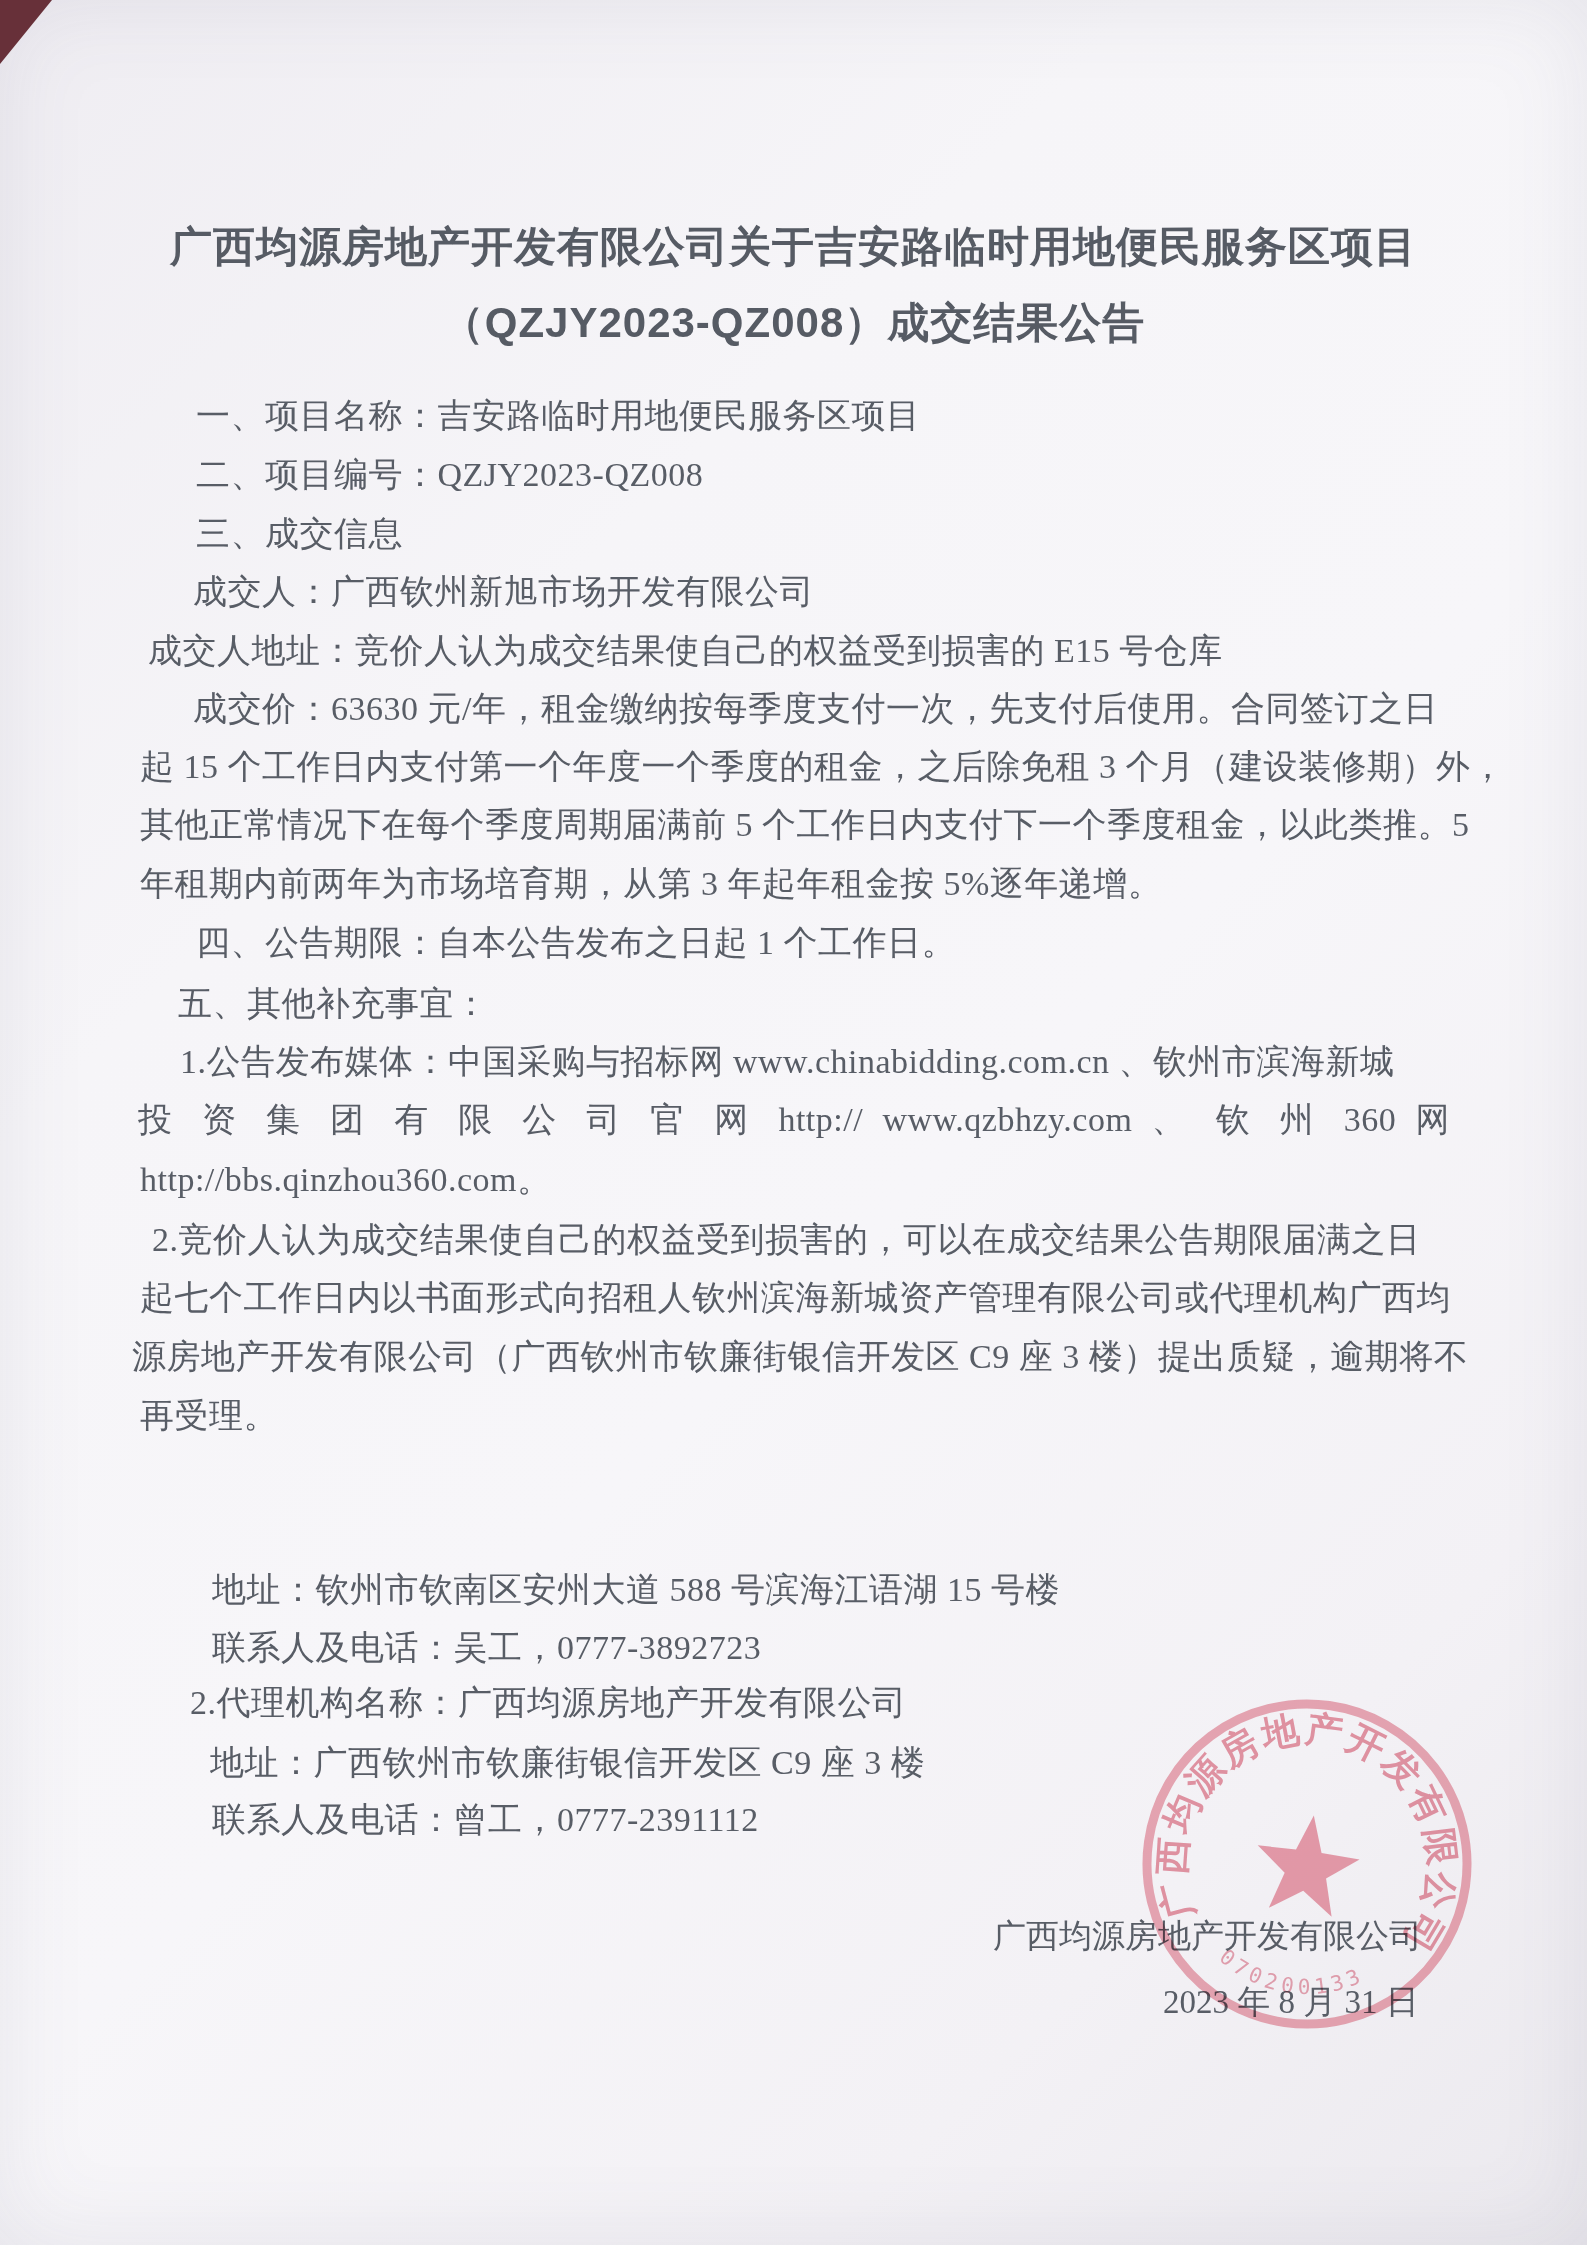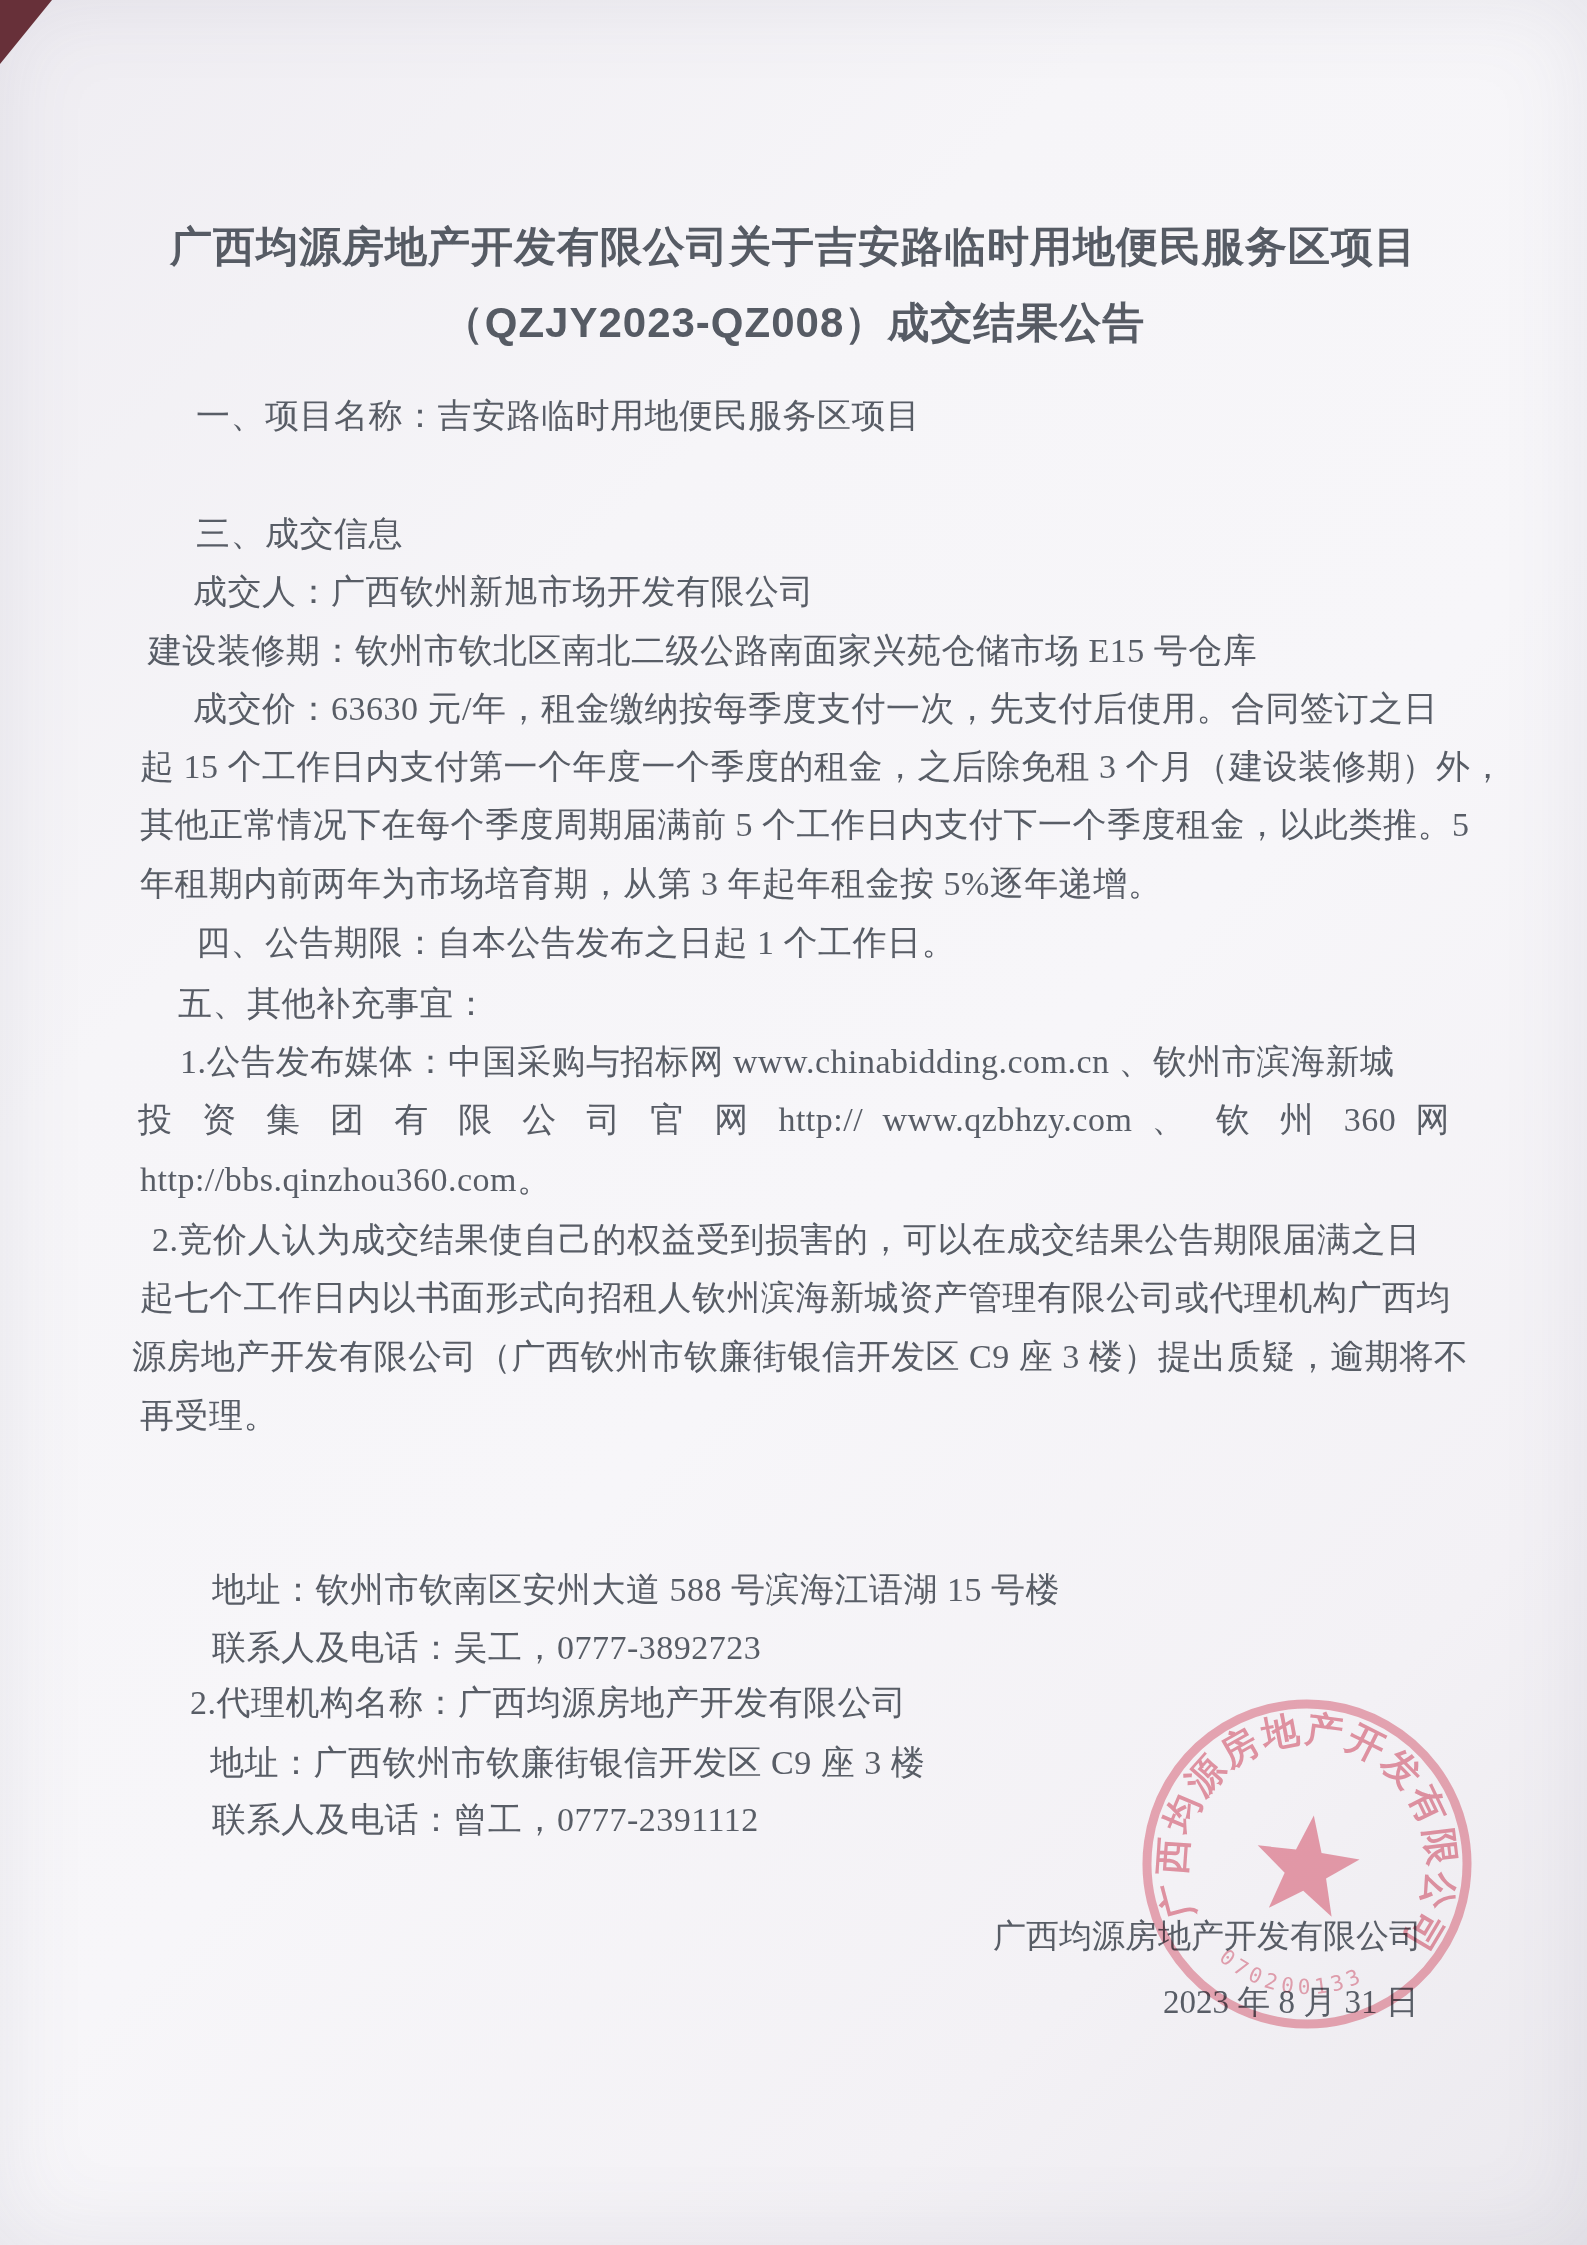--- a/index.html
+++ b/index.html
@@ -55,23 +55,24 @@
 <body>
 
 <div id="page">
 
   <div class="corner"></div>
 
   <div class="title" id="title1">广西均源房地产开发有限公司关于吉安路临时用地便民服务区项目</div>
   <div class="title" id="title2">（QZJY2023-QZ008）成交结果公告</div>
 
   <div class="ln" style="top:396px;left:196px">一、项目名称：吉安路临时用地便民服务区项目</div>
+  <div class="ln" style="top:455px;left:196px">二、项目编号：QZJY2023-QZ008</div>
   <div class="ln" style="top:514px;left:196px">三、成交信息</div>
   <div class="ln" style="top:572px;left:193px">成交人：广西钦州新旭市场开发有限公司</div>
-  <div class="ln" style="top:631px;left:148px">建设装修期：钦州市钦北区南北二级公路南面家兴苑仓储市场 E15 号仓库</div>
+  <div class="ln" style="top:631px;left:148px">成交人地址：竞价人认为成交结果使自己的权益受到损害的 E15 号仓库</div>
   <div class="ln" style="top:689px;left:193px">成交价：63630 元/年，租金缴纳按每季度支付一次，先支付后使用。合同签订之日</div>
   <div class="ln" style="top:747px;left:140px">起 15 个工作日内支付第一个年度一个季度的租金，之后除免租 3 个月（建设装修期）外，</div>
   <div class="ln" style="top:805px;left:140px">其他正常情况下在每个季度周期届满前 5 个工作日内支付下一个季度租金，以此类推。5</div>
   <div class="ln" style="top:864px;left:140px">年租期内前两年为市场培育期，从第 3 年起年租金按 5%逐年递增。</div>
   <div class="ln" style="top:923px;left:196px">四、公告期限：自本公告发布之日起 1 个工作日。</div>
   <div class="ln" style="top:984px;left:178px">五、其他补充事宜：</div>
   <div class="ln" style="top:1042px;left:180px">1.公告发布媒体：中国采购与招标网 www.chinabidding.com.cn 、钦州市滨海新城</div>
   <div class="ln spread" style="top:1100px;left:138px">投 资 集 团 有 限 公 司 官 网 http:// www.qzbhzy.com 、 钦 州 360 网</div>
   <div class="ln" style="top:1160px;left:140px">http://bbs.qinzhou360.com。</div>
   <div class="ln" style="top:1220px;left:152px">2.竞价人认为成交结果使自己的权益受到损害的，可以在成交结果公告期限届满之日</div>

